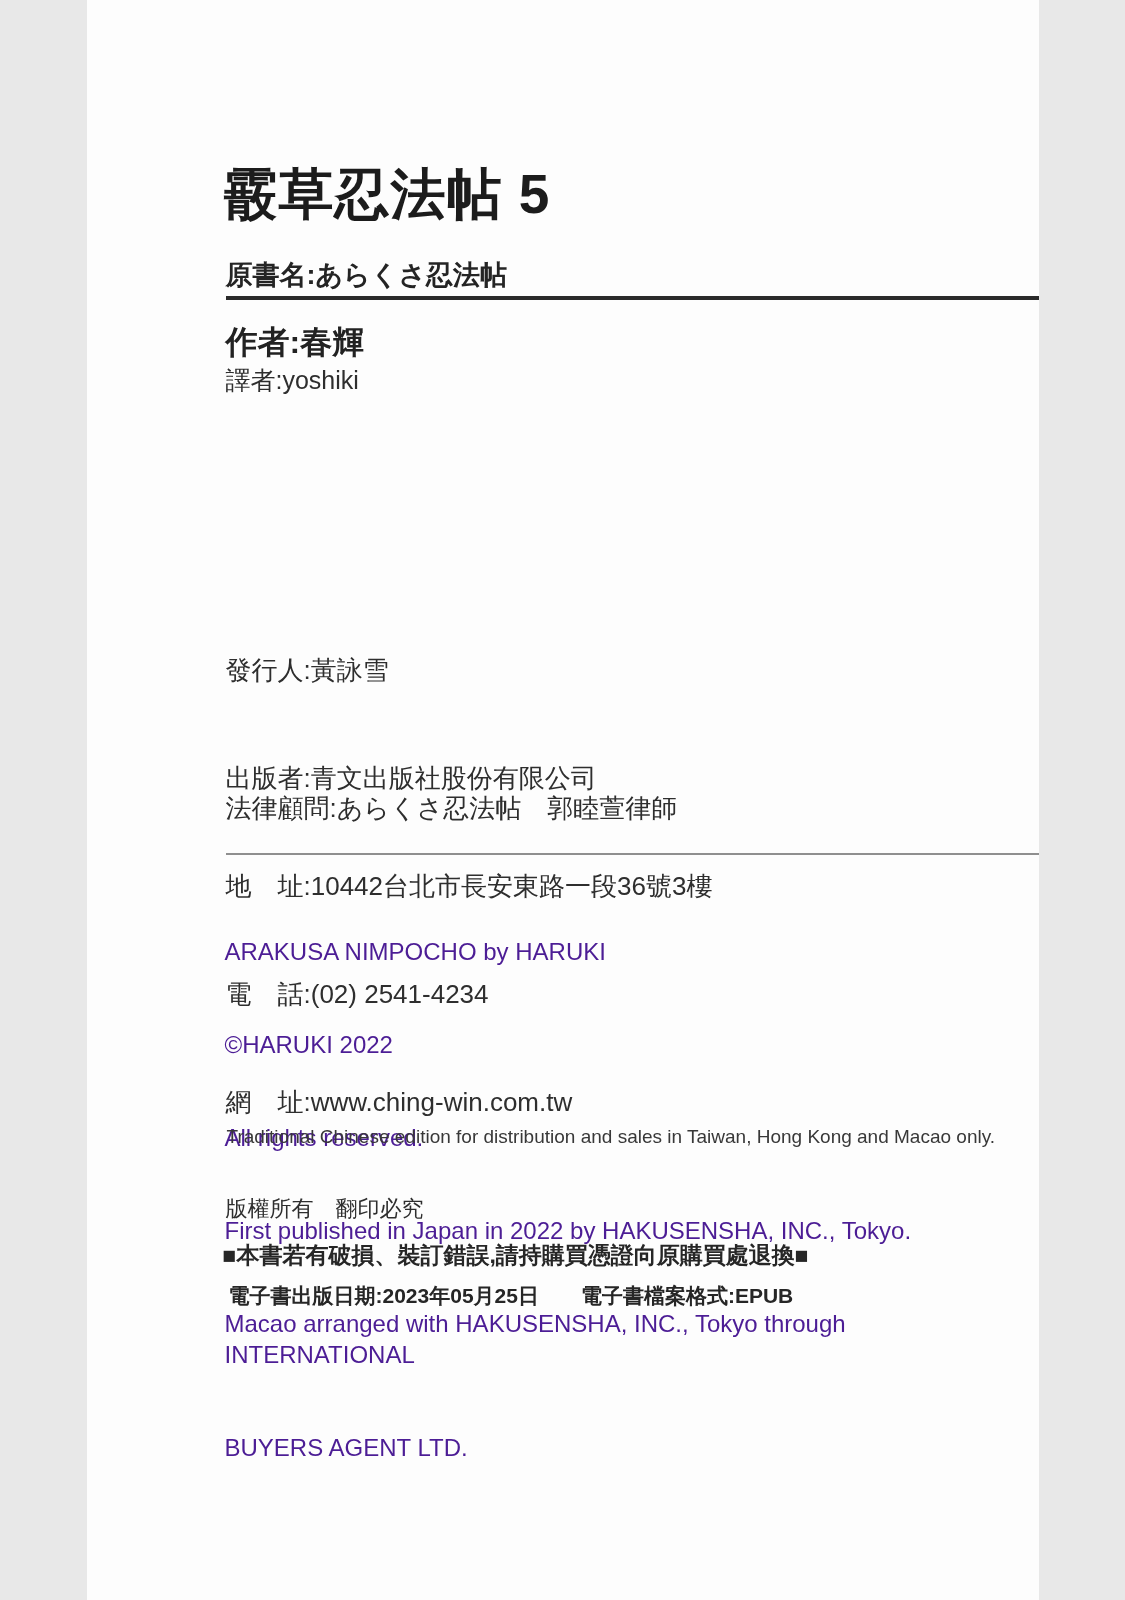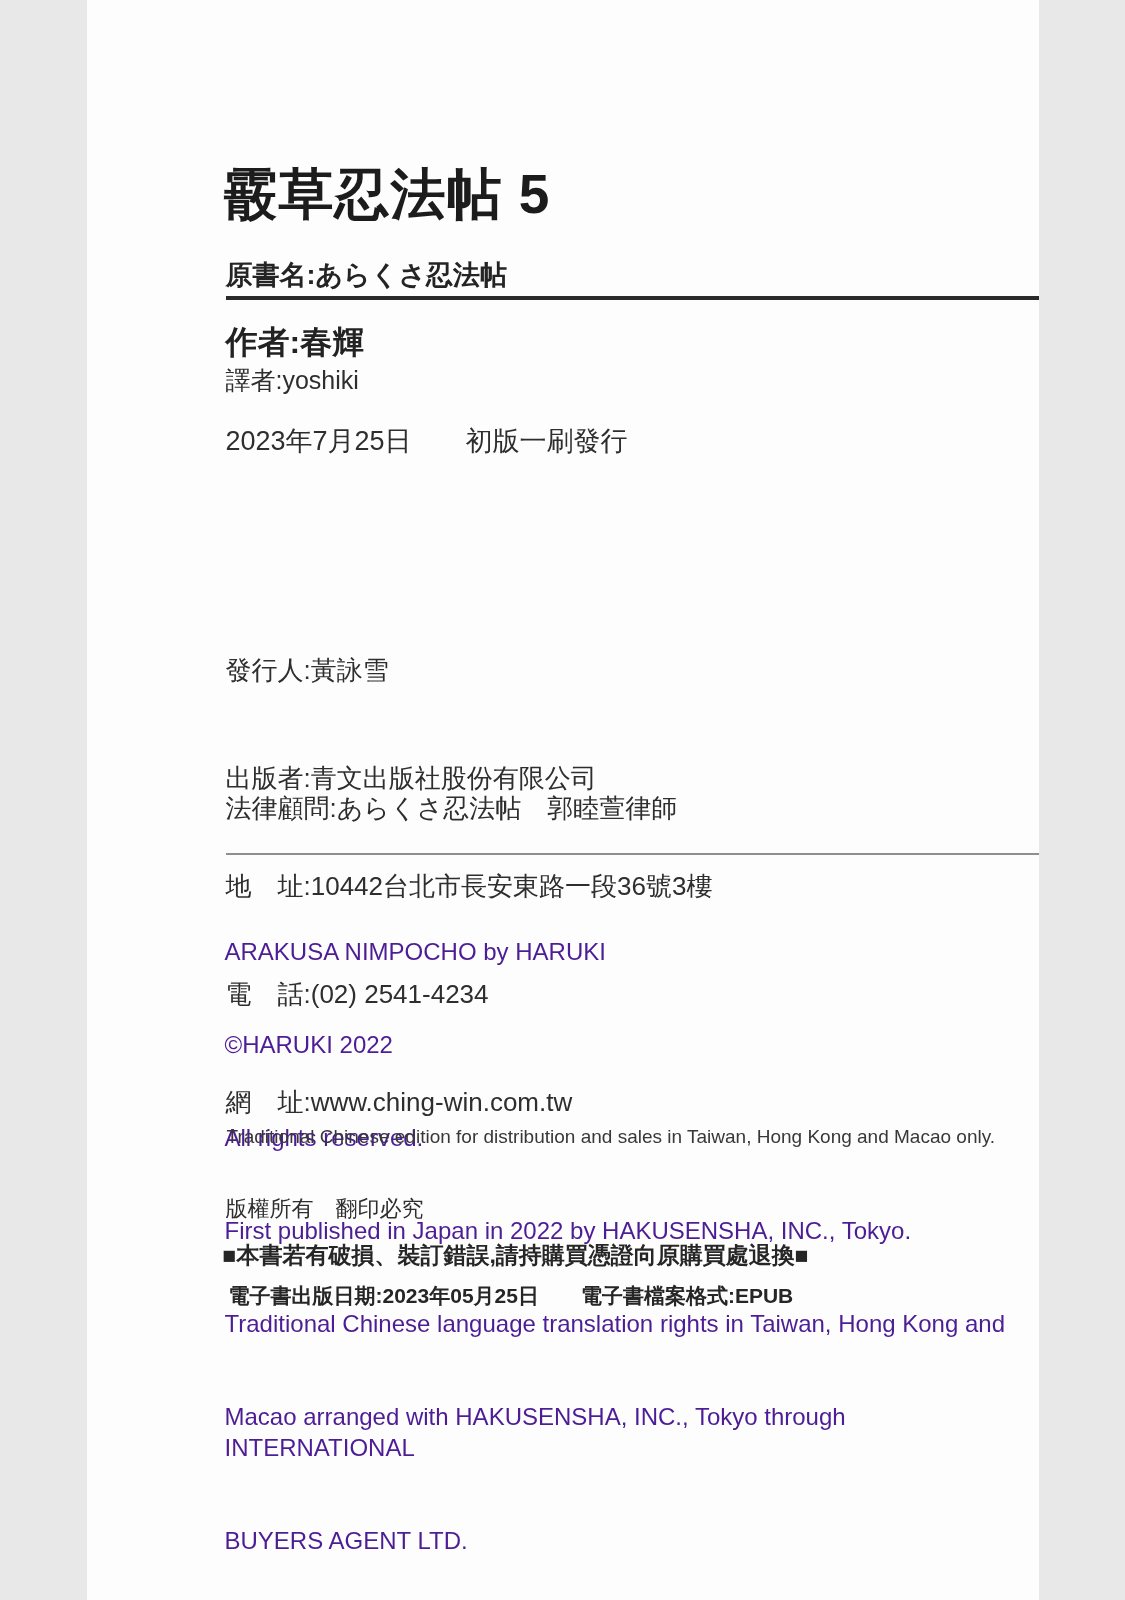--- a/index.html
+++ b/index.html
@@ -108,40 +108,38 @@
   <div class="abs book-title">霰草忍法帖 5</div>
 
   <div class="abs orig-title">原書名:あらくさ忍法帖</div>
 
   <div class="abs rule-thick"></div>
 
   <div class="abs author-line">作者:春輝</div>
 
   <div class="abs translator-line">譯者:yoshiki</div>
 
-  <div class="abs edition-line">2023年7月25日　　初版一刷發行</div>
 
   <div class="abs publisher-block">
     <div>發行人:黃詠雪</div>
     <div>出版者:青文出版社股份有限公司</div>
     <div>地　址:10442台北市長安東路一段36號3樓</div>
     <div>電　話:(02) 2541-4234</div>
     <div>網　址:www.ching-win.com.tw</div>
   </div>
 
   <div class="abs legal-line">法律顧問:あらくさ忍法帖　郭睦萱律師</div>
 
   <div class="abs rule-thin"></div>
 
   <div class="abs english-block">
     <div>ARAKUSA NIMPOCHO by HARUKI</div>
     <div>©HARUKI 2022</div>
     <div>All rights reserved.</div>
     <div>First published in Japan in 2022 by HAKUSENSHA, INC., Tokyo.</div>
-    <div>Traditional Chinese language translation rights in Taiwan, Hong Kong and</div>
     <div>Macao arranged with HAKUSENSHA, INC., Tokyo through INTERNATIONAL</div>
     <div>BUYERS AGENT LTD.</div>
   </div>
 
   <div class="abs dist-en">Traditional Chinese edition for distribution and sales in Taiwan, Hong Kong and Macao only.</div>
 
 
   <div class="abs copyright-line">版權所有　翻印必究</div>
 
   <div class="abs damage-line">■本書若有破損、裝訂錯誤,請持購買憑證向原購買處退換■</div>

